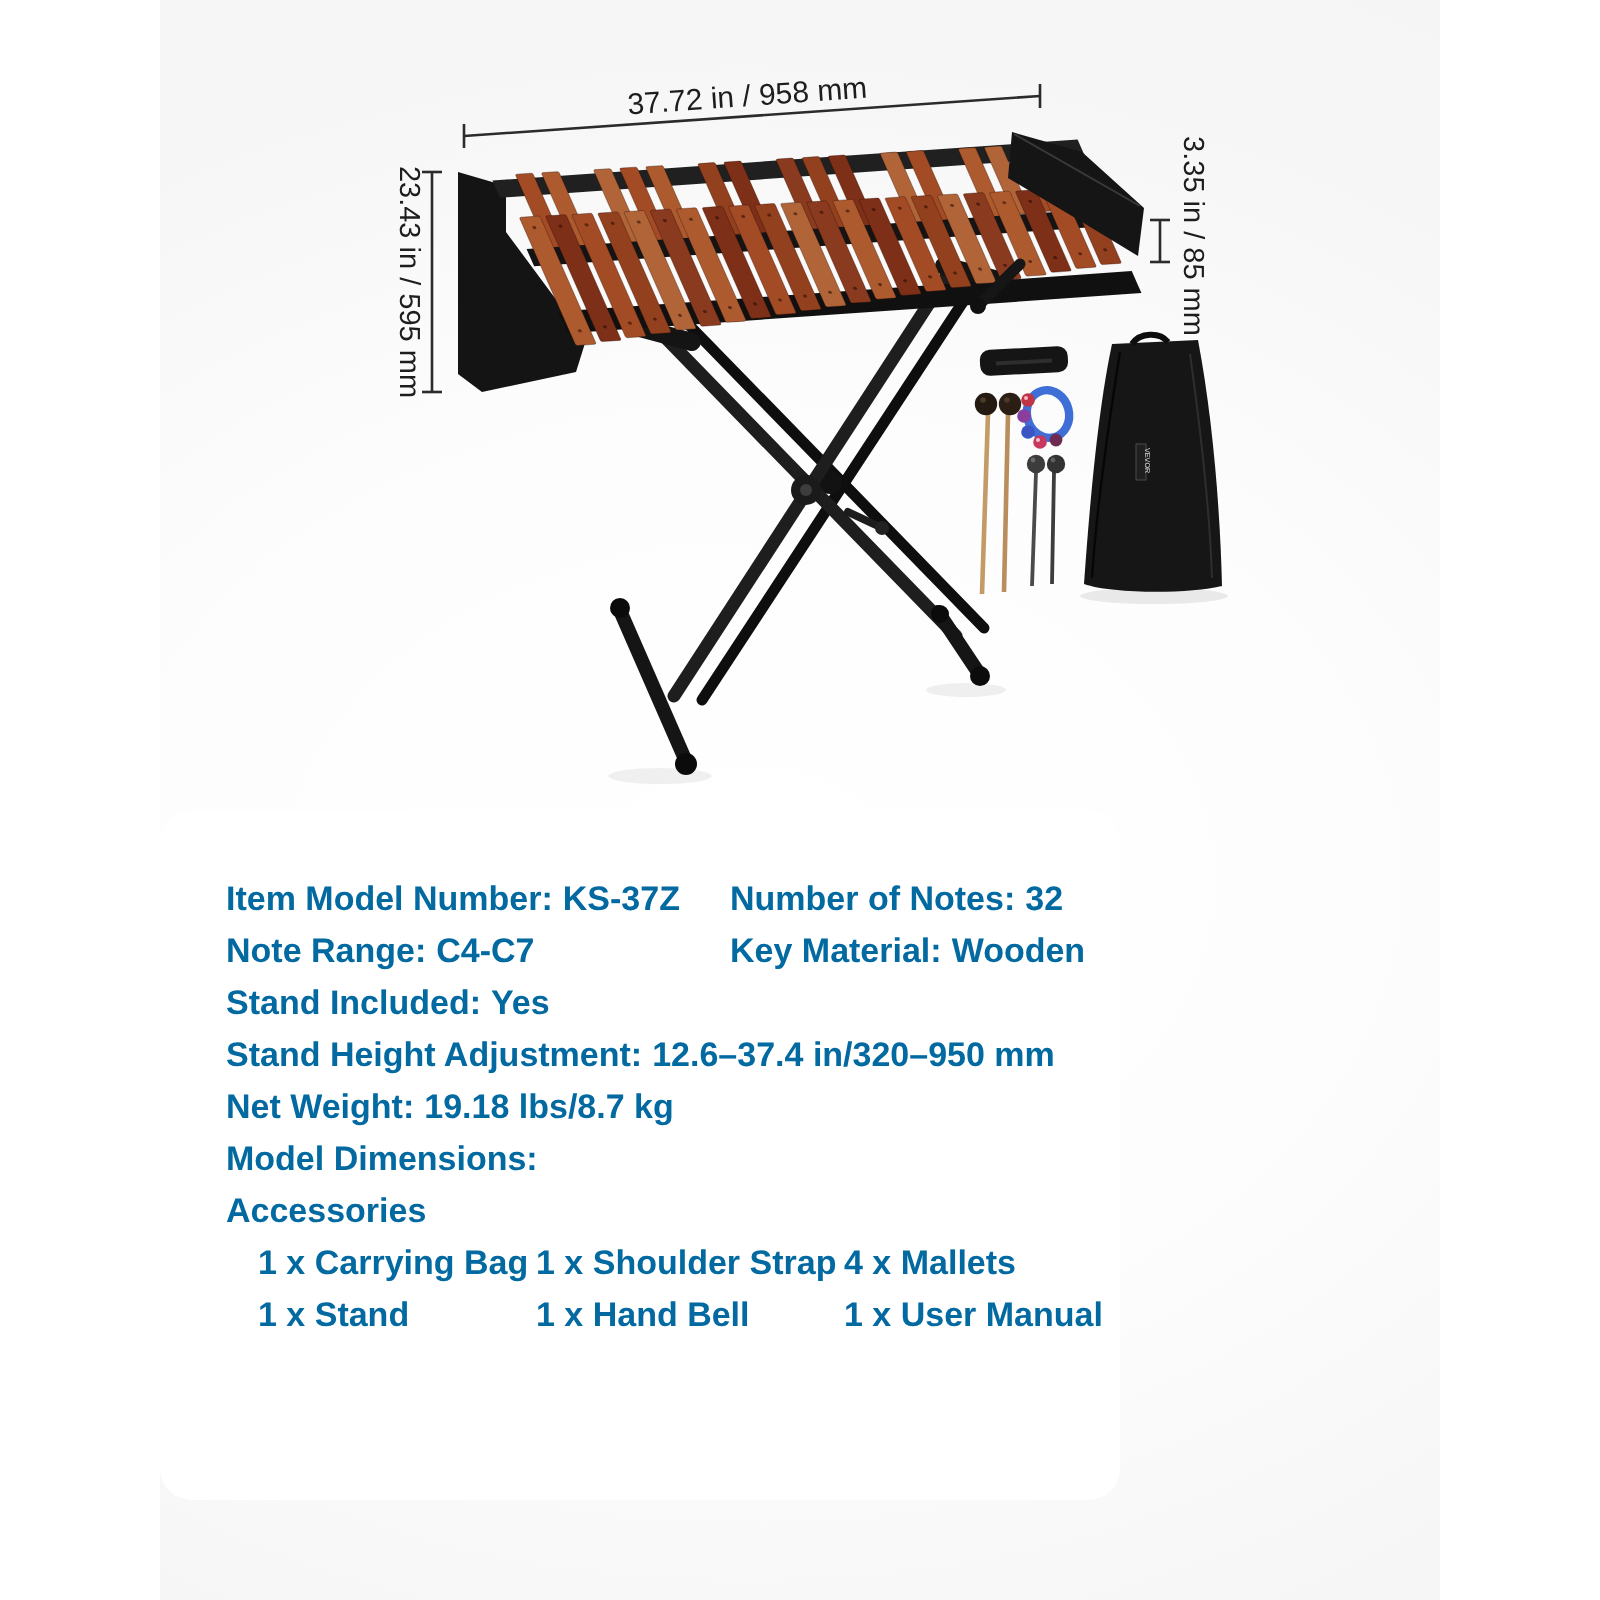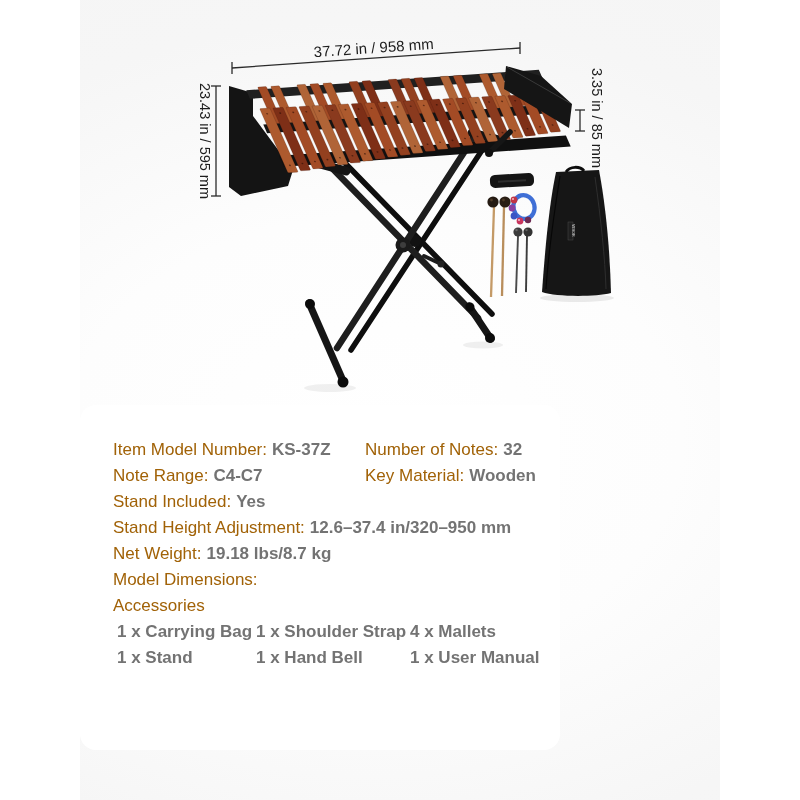--- a/index.html
+++ b/index.html
@@ -5,23 +5,23 @@
   html,body{margin:0;padding:0;width:800px;height:800px;background:#ffffff;overflow:hidden;
     font-family:"Liberation Sans",sans-serif;}
   .canvas{position:absolute;left:80px;top:0;width:640px;height:800px;
     background:radial-gradient(120% 70% at 46% 55%, #ffffff 0%, #fdfdfd 40%, #f6f6f6 75%, #f5f5f5 100%);}
   .art{position:absolute;left:0;top:0;}
   .panel{position:absolute;left:80px;top:405px;width:480px;height:345px;background:#ffffff;
     border-radius:16px;box-sizing:border-box;padding:32px 26px 0 33px;}
   .row{line-height:26px;font-size:17px;color:#515151;white-space:nowrap;}
   .two{display:grid;grid-template-columns:252px 1fr;}
   .acc{display:grid;grid-template-columns:139px 154px 1fr;}
-  .lbl{color:#a16207;font-weight:400;}
-  .val{color:#737373;font-weight:700;margin-left:5px;}
-  .acc .val{margin-left:4px;}
+  .lbl{color:#0369a1;font-weight:700;}
+  .val{color:#0369a1;font-weight:700;margin-left:5px;}
+  .acc .val{margin-left:16px;}
   svg text{font-family:"Liberation Sans",sans-serif;}
 </style>
 </head>
 <body>
 
 <div class="canvas">
 
   <svg class="art" width="640" height="405" viewBox="0 0 640 405">
     <g transform="translate(-80,0)">
 

